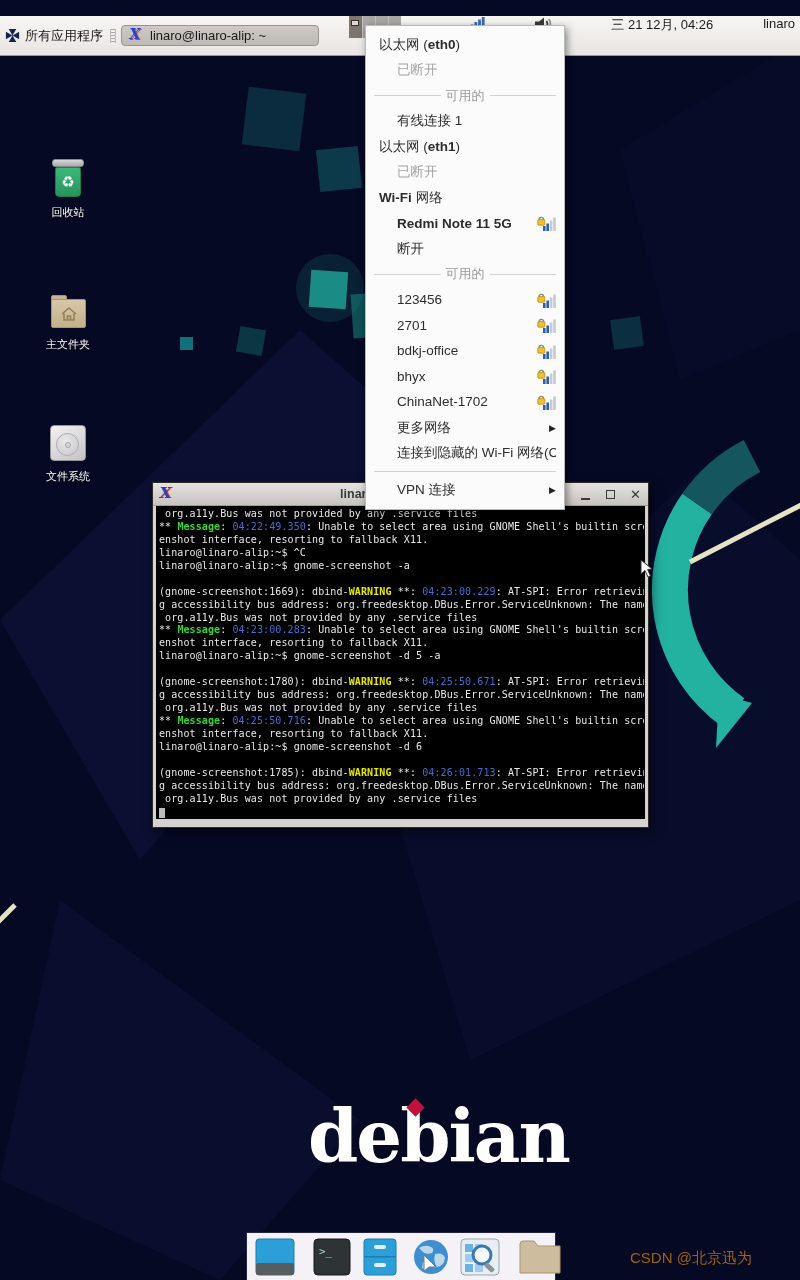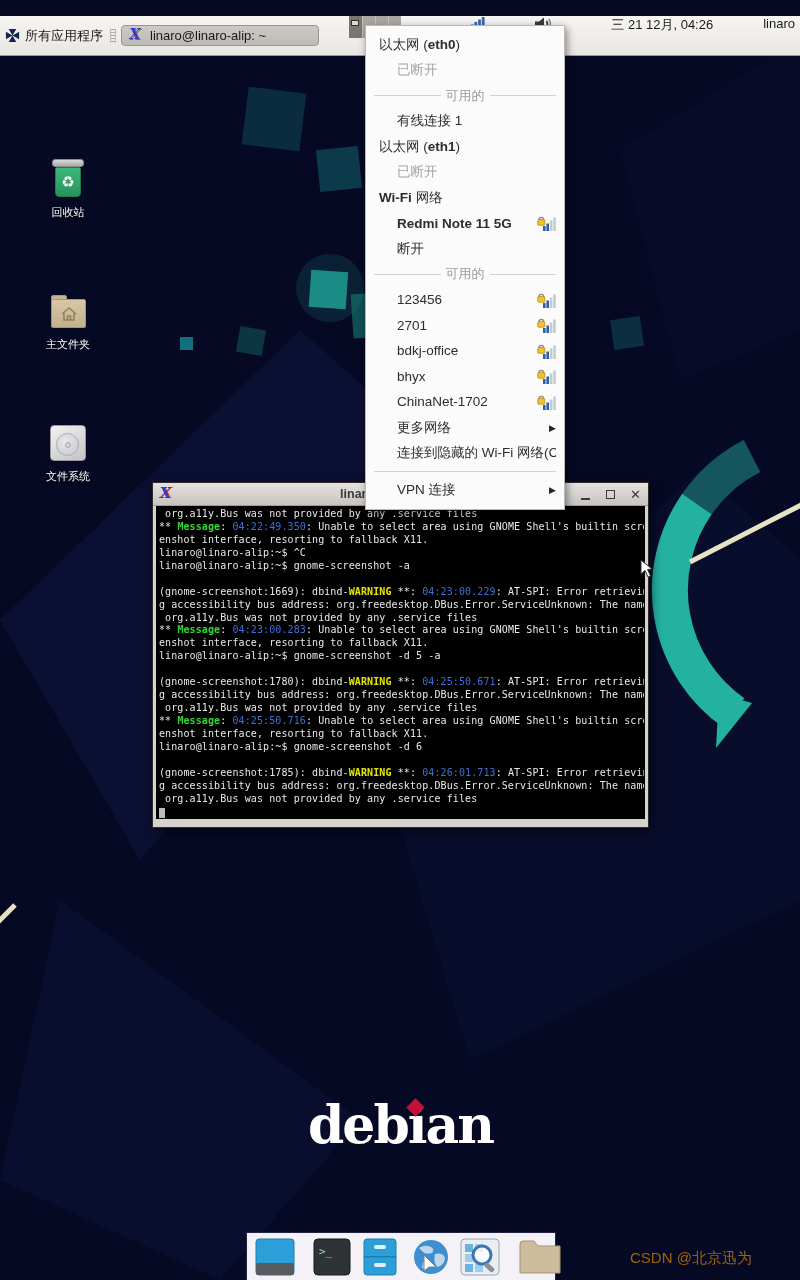--- a/index.html
+++ b/index.html
@@ -88,21 +88,21 @@
     padding:1px 2px; }
   .trow { font-family:"DejaVu Sans Mono", monospace; font-size:10px; letter-spacing:.1px;
     line-height:12.95px; height:12.95px; color:#e8e8e8; white-space:pre; }
   .c-g { color:#33d633; font-weight:700; }
   .c-y { color:#e6e600; font-weight:700; }
   .c-b { color:#3f6fd4; }
   .cursor { display:inline-block; width:6px; height:11px; background:#bcbcbc; vertical-align:-2px; }
 
   
   .dlogo { position:absolute; left:308px; top:1094px; z-index:2; width:184px; text-align:center; }
-  .dlogo .word { font-family:"DejaVu Serif", serif; font-weight:700; font-size:52px; color:#ffffff;
+  .dlogo .word { font-family:"DejaVu Serif", serif; font-weight:700; font-size:72px; color:#ffffff;
     letter-spacing:-2px; position:relative; }
   .dlogo .diamond { position:absolute; left:101px; top:7px; width:13px; height:13px; background:#c2113a; transform:rotate(45deg); }
 
   
   .dock { position:absolute; left:246px; top:1232px; width:310px; height:48px; z-index:20;
     background:#f4f2f7; border:1px solid #23244a; border-bottom:none;
     display:flex; align-items:center; gap:9px; padding:0 8px; }
   .dock-sep { width:1px; height:38px; background:#b6b4c2; }
   .dk { width:40px; height:38px; position:relative; flex:0 0 auto; }
   .dk svg { display:block; }

